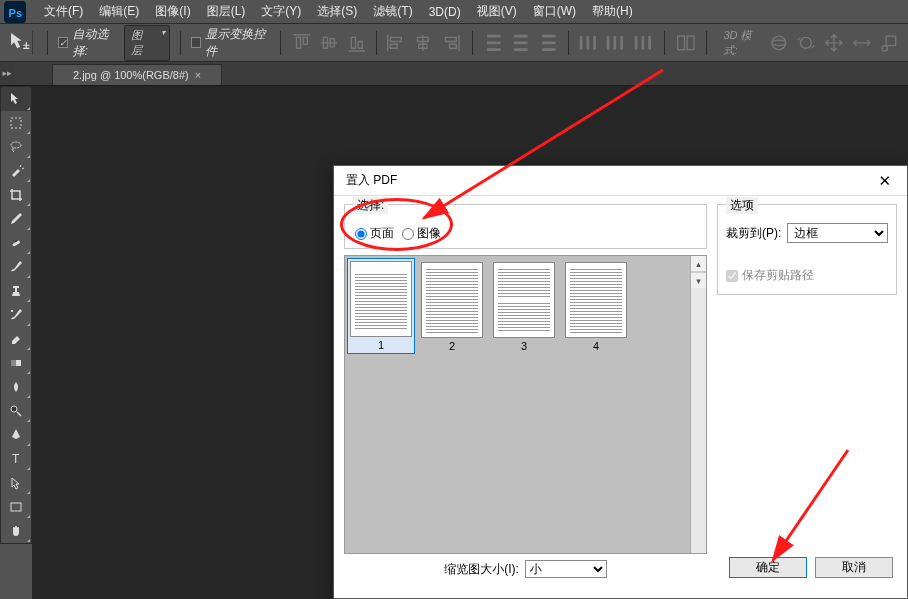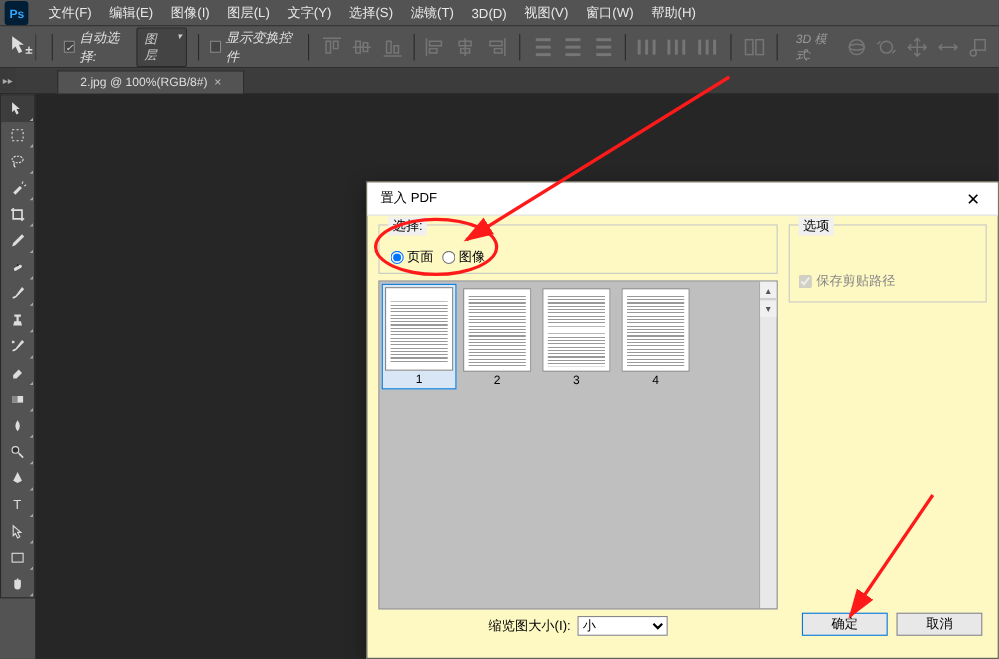--- a/index.html
+++ b/index.html
@@ -26,21 +26,21 @@
 
 .toolbox { position: absolute; left: 0; top: 86px; width: 32px; background: #535353; border: 1px solid #2a2a2a; display: flex; flex-direction: column; gap: 0; }
 .toolbox .tool { width: 30px; height: 24px; display: flex; align-items: center; justify-content: center; color: #ddd; font-size: 13px; position: relative; }
 .toolbox .tool.active { background: #3d3d3d; }
 .toolbox .tool::after { content: ""; position: absolute; right: 1px; bottom: 1px; width: 0; height: 0; border-right: 3px solid #aaa; border-top: 3px solid transparent; }
 .toolbox svg { width: 16px; height: 16px; }
 
 .canvas-area { position: absolute; left: 32px; top: 86px; right: 0; bottom: 0; background: #262626; }
 
 
-.dialog { position: absolute; left: 333px; top: 165px; width: 575px; height: 434px; background: #fef9c3; border: 1px solid #555; box-shadow: 0 4px 16px rgba(0,0,0,0.4); display: flex; flex-direction: column; }
+.dialog { position: absolute; left: 333px; top: 165px; width: 575px; height: 434px; background: #ffffff; border: 1px solid #555; box-shadow: 0 4px 16px rgba(0,0,0,0.4); display: flex; flex-direction: column; }
 .dialog-title { height: 30px; background: #fff; display: flex; align-items: center; justify-content: space-between; padding: 0 10px 0 12px; font-size: 12px; border-bottom: 1px solid #ddd; }
 .dialog-title .close-btn { font-size: 15px; cursor: pointer; padding: 2px 6px; }
 .dialog-body { flex: 1; display: flex; padding: 8px 10px 20px 10px; gap: 10px; position: relative; }
 
 .left-pane { flex: 1; display: flex; flex-direction: column; }
 .select-group { border: 1px solid #c8c8c8; padding: 20px 10px 6px 10px; position: relative; margin-bottom: 4px; }
 .select-group .legend { position: absolute; top: -8px; left: 8px; background: #f0f0f0; padding: 0 4px; font-size: 12px; }
 .radio-row { display: flex; gap: 8px; align-items: center; font-size: 12px; }
 .radio-row label { display: flex; align-items: center; gap: 3px; }
 .radio-row input[type=radio] { width: 12px; height: 12px; }
@@ -418,20 +418,26 @@
         <span>缩览图大小(I):</span>
         <select>
           <option>小</option>
         </select>
       </div>
     </div>
 
     <div class="right-pane">
       <div class="opt-group">
         <span class="legend">选项</span>
+        <div class="opt-row">
+          <span>裁剪到(P):</span>
+          <select>
+            <option>边框</option>
+          </select>
+        </div>
         <label class="opt-check">
           <input type="checkbox" checked="" disabled="" style="">
           <span>保存剪贴路径</span>
         </label>
       </div>
 
       <div class="dialog-buttons">
         <button>确定</button>
         <button>取消</button>
       </div>

